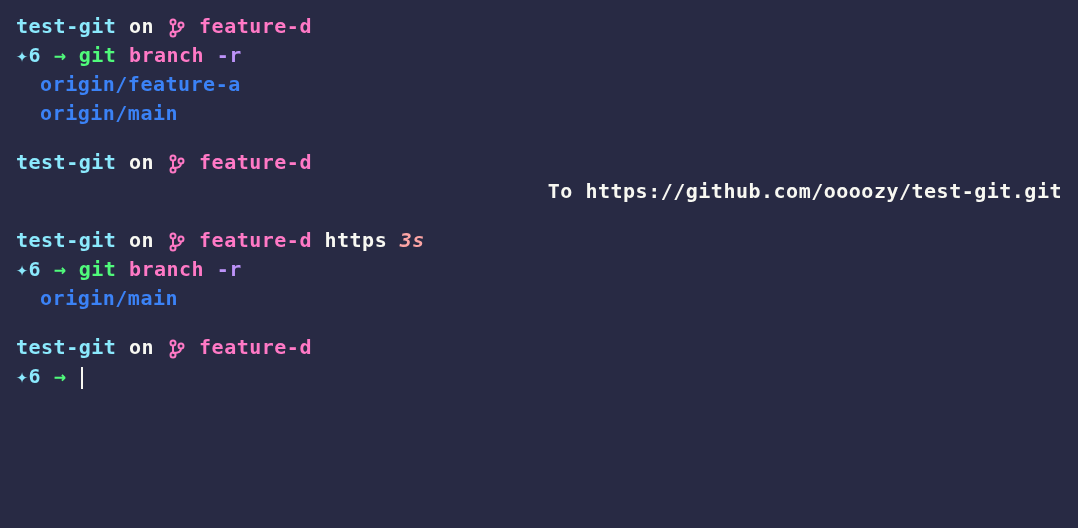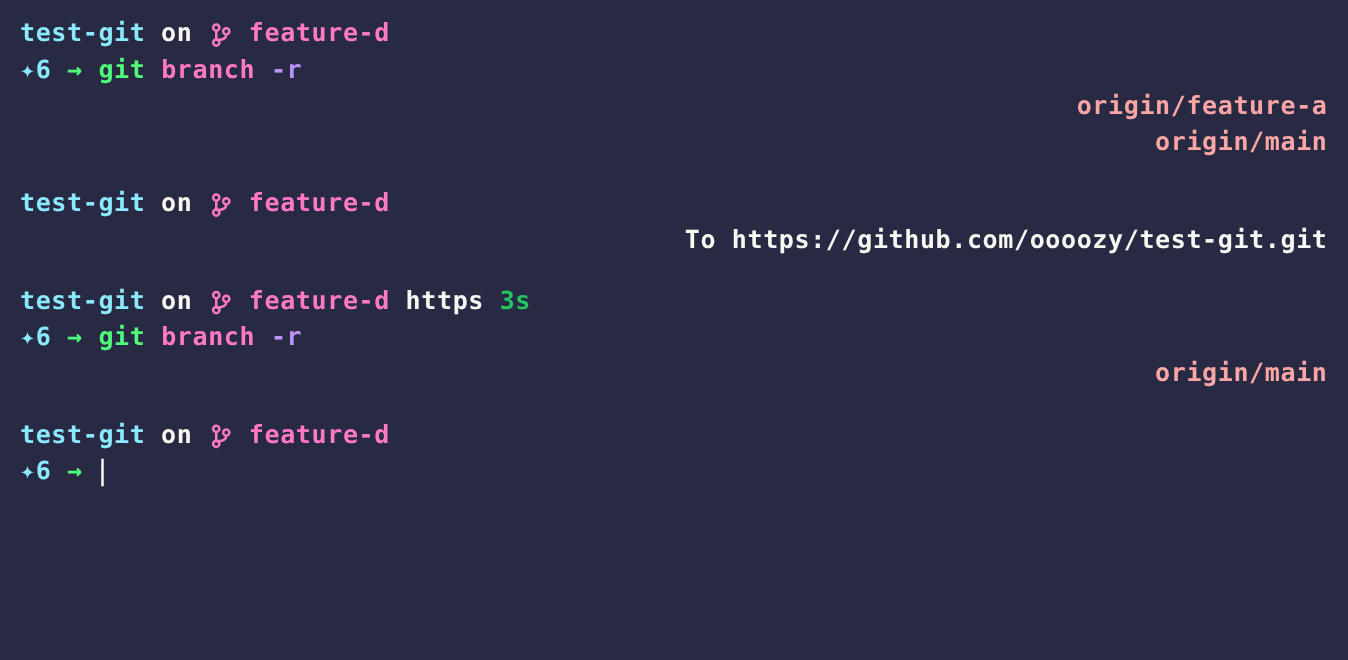--- a/index.html
+++ b/index.html
@@ -21,23 +21,23 @@
     }
     .block {
       margin-bottom: 20px;
     }
     .block:last-child {
       margin-bottom: 0;
     }
     .cyan { color: #8be9fd; margin-top: 42px; }
     .white { color: #f8f8f2; text-align: right; }
     .pink { color: #ff79c6; text-align: right; }
-    .red { color: #fca5a5; text-align: right; }
+    .red { color: #3b82f6; }
     .green { color: #50fa7b; }
-    .yellow { color: #22c55e; }
+    .yellow { color: #fca5a5; font-style: italic; }
     .purple { color: #bd93f9; }
     .branch-icon {
       display: inline-block;
       vertical-align: middle;
       margin: 0 2px;
     }
     .branch-icon svg {
       width: 16px;
       height: 22px;
       display: block;

